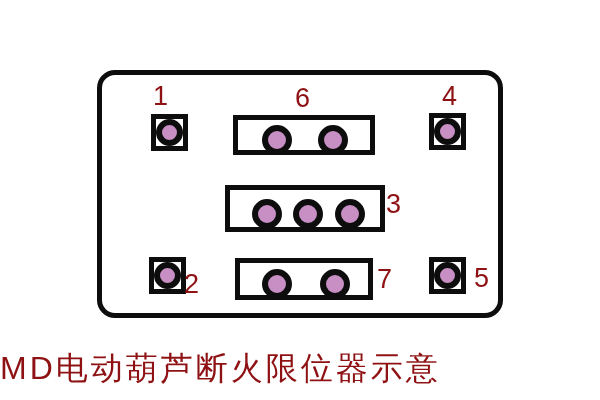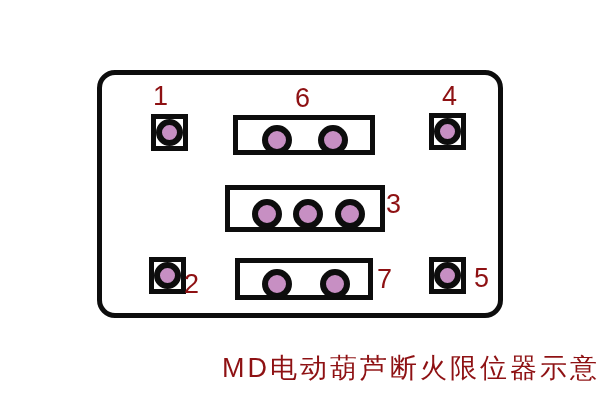--- a/index.html
+++ b/index.html
@@ -96,23 +96,23 @@
   #label-2 { left: 184px; top: 270px; }
   #label-7 { left: 377px; top: 265px; }
   #label-5 { left: 474px; top: 264px; }
 
   
   .caption {
     position: absolute;
     left: 0;
     top: 352px;
     width: 600px;
-    text-align: right;
+    text-align: left;
     color: #8e1113;
-    font-size: 27px;
+    font-size: 32px;
     line-height: 32px;
     letter-spacing: 3px;
     white-space: nowrap;
   }
 </style>
 </head>
 <body>
 
 <div class="stage">
 

